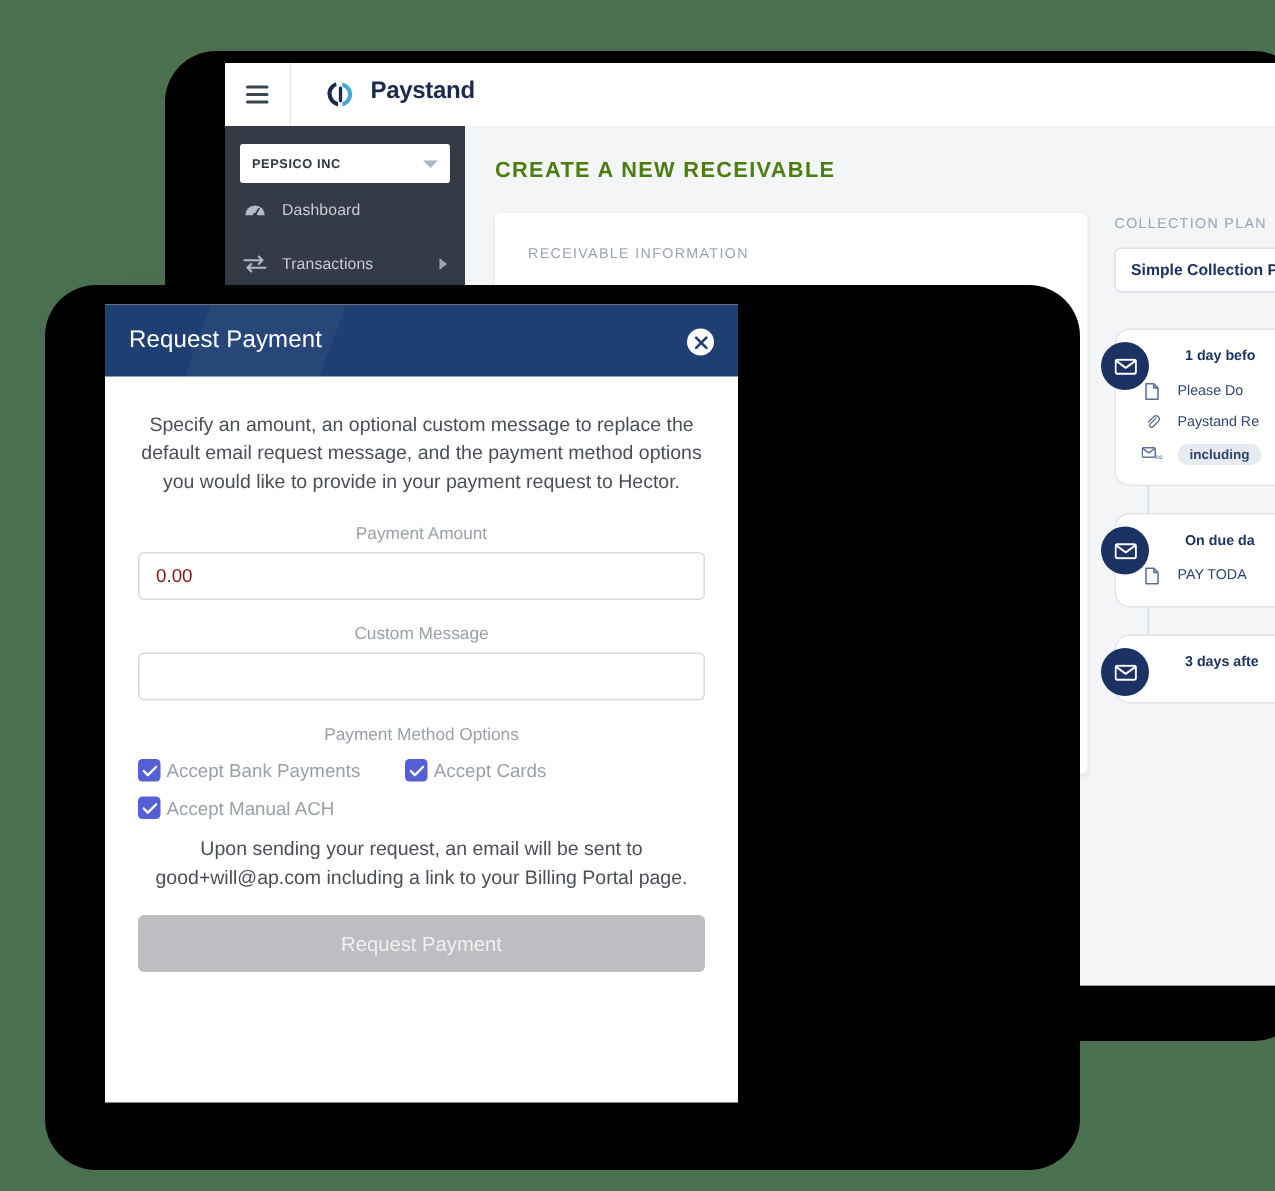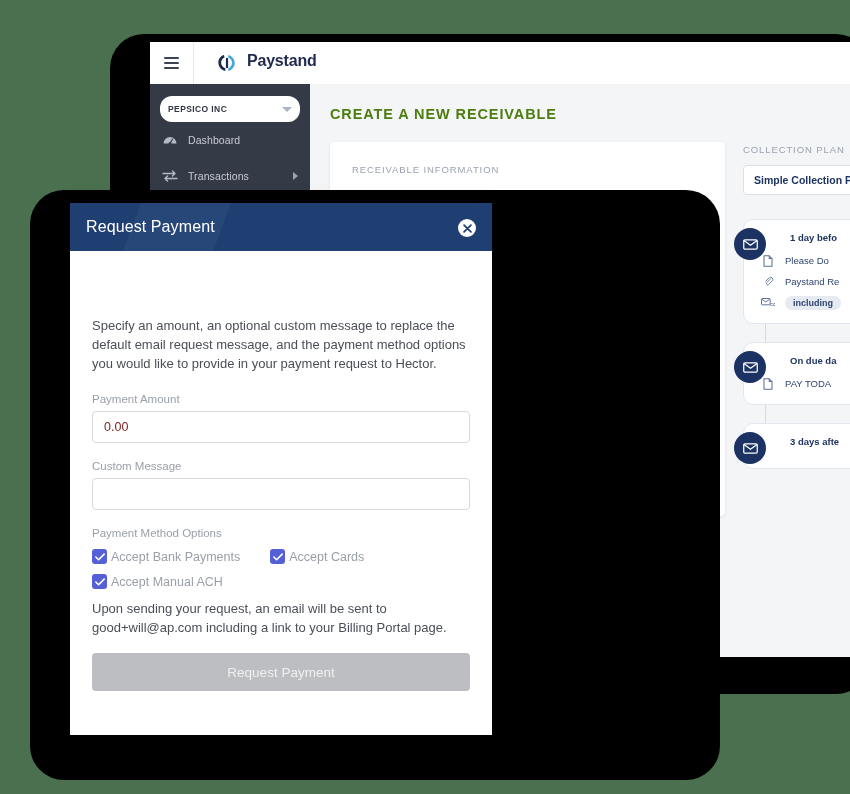--- a/index.html
+++ b/index.html
@@ -98,21 +98,21 @@
     position: absolute;
     left: 0; top: 42px;
     width: 160px;
     height: 573px;
     background: #343a46;
   }
   .org-select {
     margin: 12px 10px 0 10px;
     height: 26px;
     background: #ffffff;
-    border-radius: 12px;
+    border-radius: 2px;
     display: flex;
     align-items: center;
     padding: 0 8px;
     cursor: pointer;
   }
   .org-select-label {
     font-size: 8.5px;
     color: #2f3542;
     letter-spacing: 0.4px;
     font-weight: bold;
@@ -336,20 +336,21 @@
   
   .modal {
     position: absolute;
     left: 70px;
     top: 203px;
     width: 422px;
     height: 532px;
     background: #ffffff;
     box-shadow: 0 10px 26px rgba(0,0,0,0.30);
     overflow: hidden;
+    text-align: center;
   }
   .modal-header {
     position: relative;
     height: 48px;
     background: #1f3f73;
     display: flex;
     align-items: center;
     padding: 0 16px;
     overflow: hidden;
   }
@@ -374,21 +375,21 @@
     top: 16px;
     width: 18px;
     height: 18px;
     border-radius: 50%;
     background: #ffffff;
     display: flex;
     align-items: center;
     justify-content: center;
     cursor: pointer;
   }
-  .modal-body { padding: 22px 22px 17px 22px; margin-top: 43px; }
+  .modal-body { padding: 22px 22px 17px 22px; }
   .modal-intro {
     font-size: 13px;
     line-height: 19px;
     color: #4a4f57;
     margin-bottom: 20px;
   }
   .m-label {
     font-size: 11.5px;
     color: #9aa0a8;
     margin-bottom: 6px;

